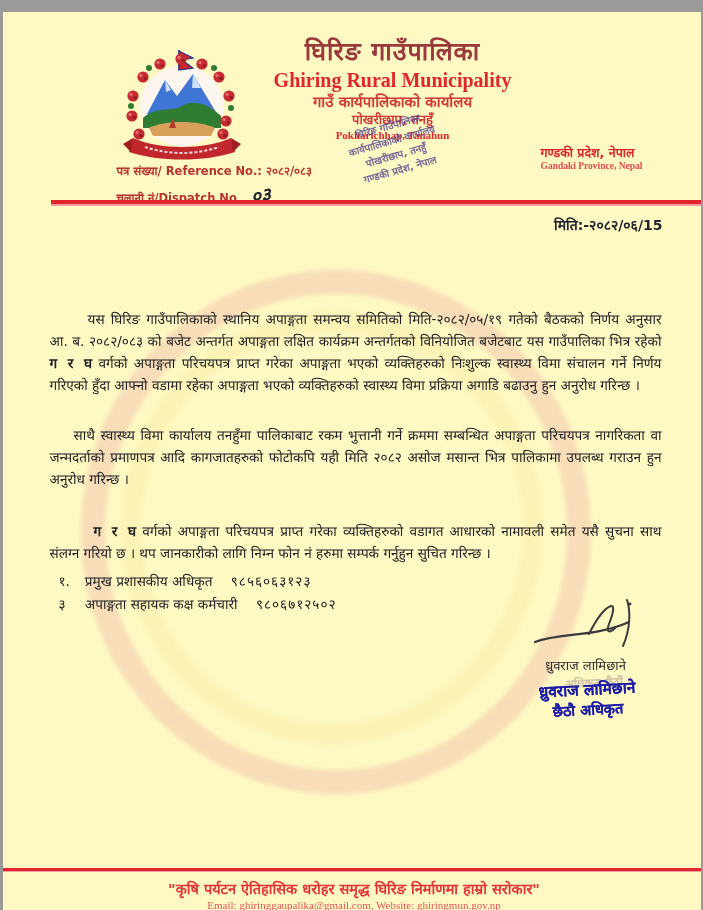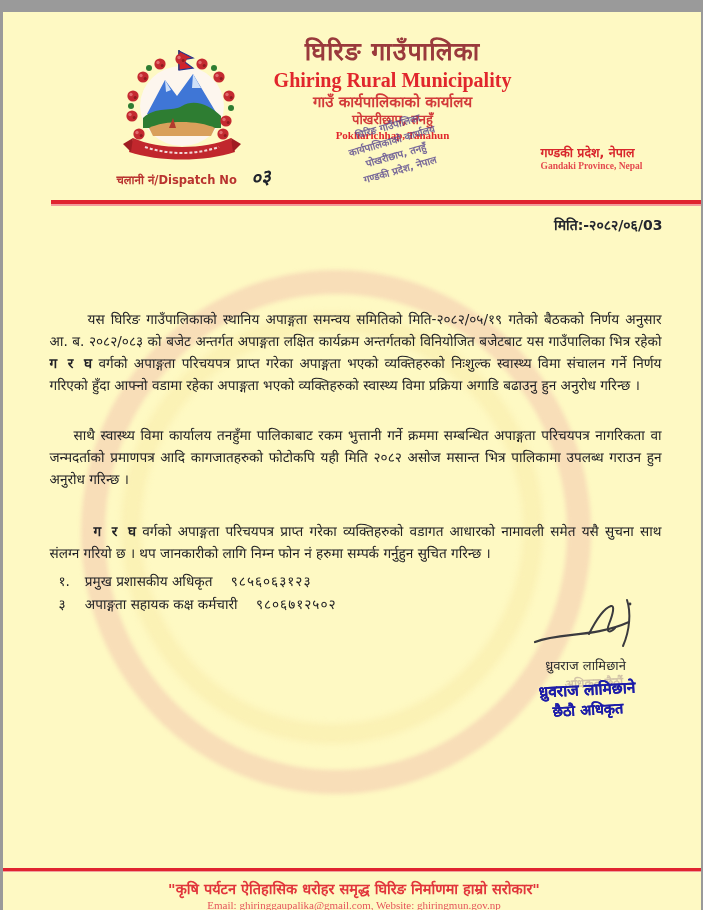--- a/index.html
+++ b/index.html
@@ -175,36 +175,37 @@
     <div class="h-place-np">पोखरीछाप, तनहुँ</div>
     <div class="h-place-en">Pokharichhap, Tanahun</div>
   </div>
 
   <div class="province">
     <div class="prov-np">गण्डकी प्रदेश, नेपाल</div>
     <div class="prov-en">Gandaki Province, Nepal</div>
   </div>
 
   <div class="refblock">
+    <div class="ref-line">पत्र संख्या/ Reference No.: २०८२/०८३</div>
     <div class="dispatch-line">
       <span>चलानी नं/Dispatch No</span>
       <span class="dispatch-no">०३</span>
     </div>
   </div>
 
   <div class="recv-stamp">
     <div>घिरिङ गाउँपालिका</div>
     <div>कार्यपालिकाको कार्यालय</div>
     <div>पोखरीछाप, तनहुँ</div>
     <div>गण्डकी प्रदेश, नेपाल</div>
   </div>
 
   <div class="rule-top"></div>
 
-  <div class="dateline">मिति:-२०८२/०६/03</div>
+  <div class="dateline">मिति:-२०८२/०६/15</div>
 
 
   <div class="para p1">
     <span>यस घिरिङ गाउँपालिकाको स्थानिय अपाङ्गता समन्वय समितिको  मिति-२०८२/०५/१९ गतेको बैठकको निर्णय अनुसार  आ. ब. २०८२/०८३ को बजेट अन्तर्गत अपाङ्गता लक्षित कार्यक्रम अन्तर्गतको विनियोजित बजेटबाट यस गाउँपालिका भित्र रहेको </span><span class="b">ग र घ</span><span> वर्गको अपाङ्गता परिचयपत्र प्राप्त गरेका अपाङ्गता भएको व्यक्तिहरुको निःशुल्क स्वास्थ्य विमा संचालन गर्ने निर्णय गरिएको हुँदा आफ्नो वडामा रहेका अपाङ्गता भएको व्यक्तिहरुको स्वास्थ्य विमा प्रक्रिया अगाडि बढाउनु हुन अनुरोध गरिन्छ ।</span>
   </div>
 
   <div class="para p2">साथै स्वास्थ्य  विमा कार्यालय तनहुँमा पालिकाबाट रकम भुत्तानी गर्ने क्रममा सम्बन्धित अपाङ्गता परिचयपत्र नागरिकता वा जन्मदर्ताको प्रमाणपत्र आदि कागजातहरुको फोटोकपि यही मिति २०८२ असोज मसान्त भित्र पालिकामा उपलब्ध गराउन हुन अनुरोध गरिन्छ ।</div>
 
   <div class="para p3">
     <span class="b">ग र घ</span><span> वर्गको अपाङ्गता परिचयपत्र प्राप्त गरेका व्यक्तिहरुको वडागत आधारको नामावली समेत यसै सुचना साथ संलग्न गरियो छ । थप जानकारीको लागि निम्न फोन नं हरुमा सम्पर्क गर्नुहुन सुचित गरिन्छ ।</span>

